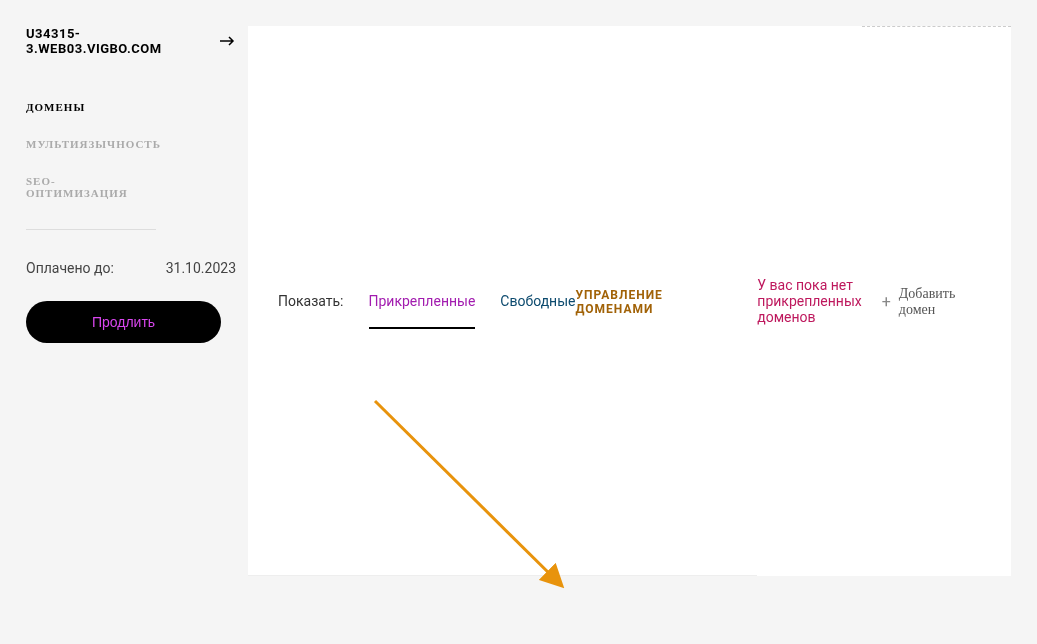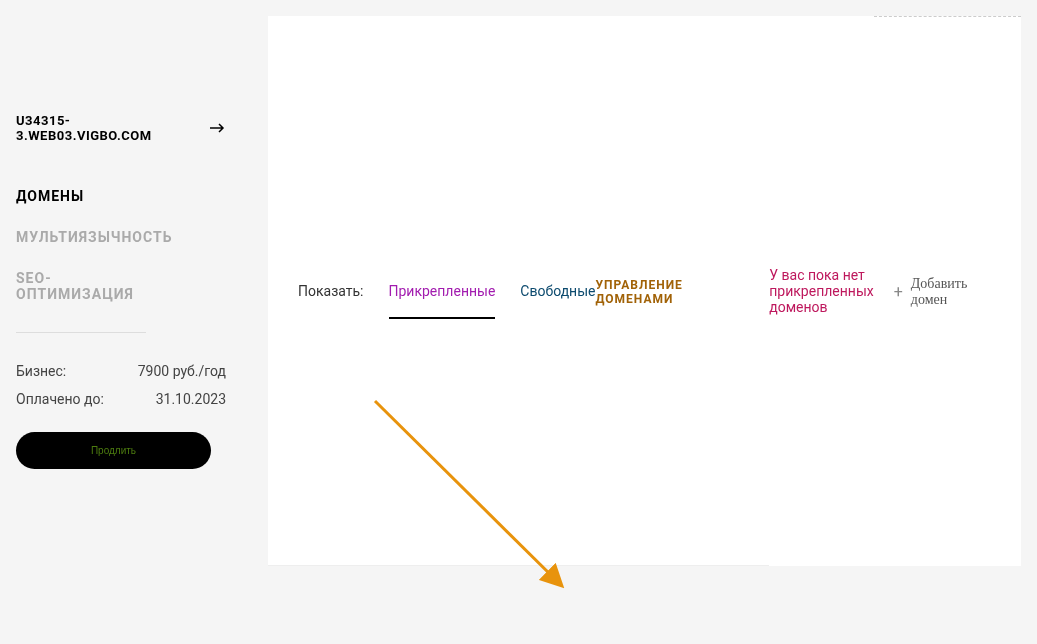--- a/index.html
+++ b/index.html
@@ -10,23 +10,22 @@
     body {
       font-family: -apple-system, BlinkMacSystemFont, "Segoe UI", Roboto, sans-serif;
       background: #f5f5f5;
       width: 1037px;
       height: 644px;
       position: relative;
       overflow: hidden;
     }
     .container {
       display: flex;
-      padding: 16px;
-      gap: 42px;
-      align-items: center;
+      padding: 26px;
+      gap: 12px;
     }
     .sidebar {
       width: 210px;
       flex-shrink: 0;
     }
     .site-title {
       font-size: 13px;
       font-weight: 700;
       letter-spacing: 0.5px;
       color: #000;
@@ -41,26 +40,27 @@
     .sidebar-nav {
       display: flex;
       flex-direction: column;
       gap: 25px;
       padding-bottom: 30px;
       border-bottom: 1px solid #ddd;
       margin-bottom: 30px;
       width: 130px;
     }
     .sidebar-item {
-      font-size: 14px;
+      font-size: 11px;
       font-weight: 700;
       letter-spacing: 1px;
       color: #aaa;
       text-transform: uppercase;
       cursor: pointer;
+      font-family: Liberation Serif, serif;
     }
     .sidebar-item.active {
       color: #000;
     }
     .tariff-section {
       margin-bottom: 25px;
     }
     .tariff-heading {
       font-size: 11px;
       font-weight: 700;
@@ -70,25 +70,25 @@
     }
     .tariff-row {
       display: flex;
       justify-content: space-between;
       font-size: 14px;
       color: #444;
       margin-bottom: 12px;
     }
     .extend-button {
       background: #000;
-      color: #4d7c0f;
+      color: #d946ef;
       border: none;
       border-radius: 25px;
       padding: 13px 20px;
-      font-size: 10px;
+      font-size: 14px;
       width: 195px;
       cursor: pointer;
       text-align: center;
     }
     .main-panel {
       flex: 1;
       background: #fff;
       height: 550px;
       display: flex;
       flex-direction: row;
@@ -184,24 +184,20 @@
       </div>
       <div class="sidebar-item">
         <span>МУЛЬТИЯЗЫЧНОСТЬ</span>
       </div>
       <div class="sidebar-item">
         <span>SEO-ОПТИМИЗАЦИЯ</span>
       </div>
     </div>
 
     <div class="tariff-section">
-      <div class="tariff-row">
-        <span>Бизнес:</span>
-        <span>7900 руб./год</span>
-      </div>
       <div class="tariff-row">
         <span>Оплачено до:</span>
         <span>31.10.2023</span>
       </div>
     </div>
 
     <button class="extend-button">
       <span>Продлить</span>
     </button>
   </div>

